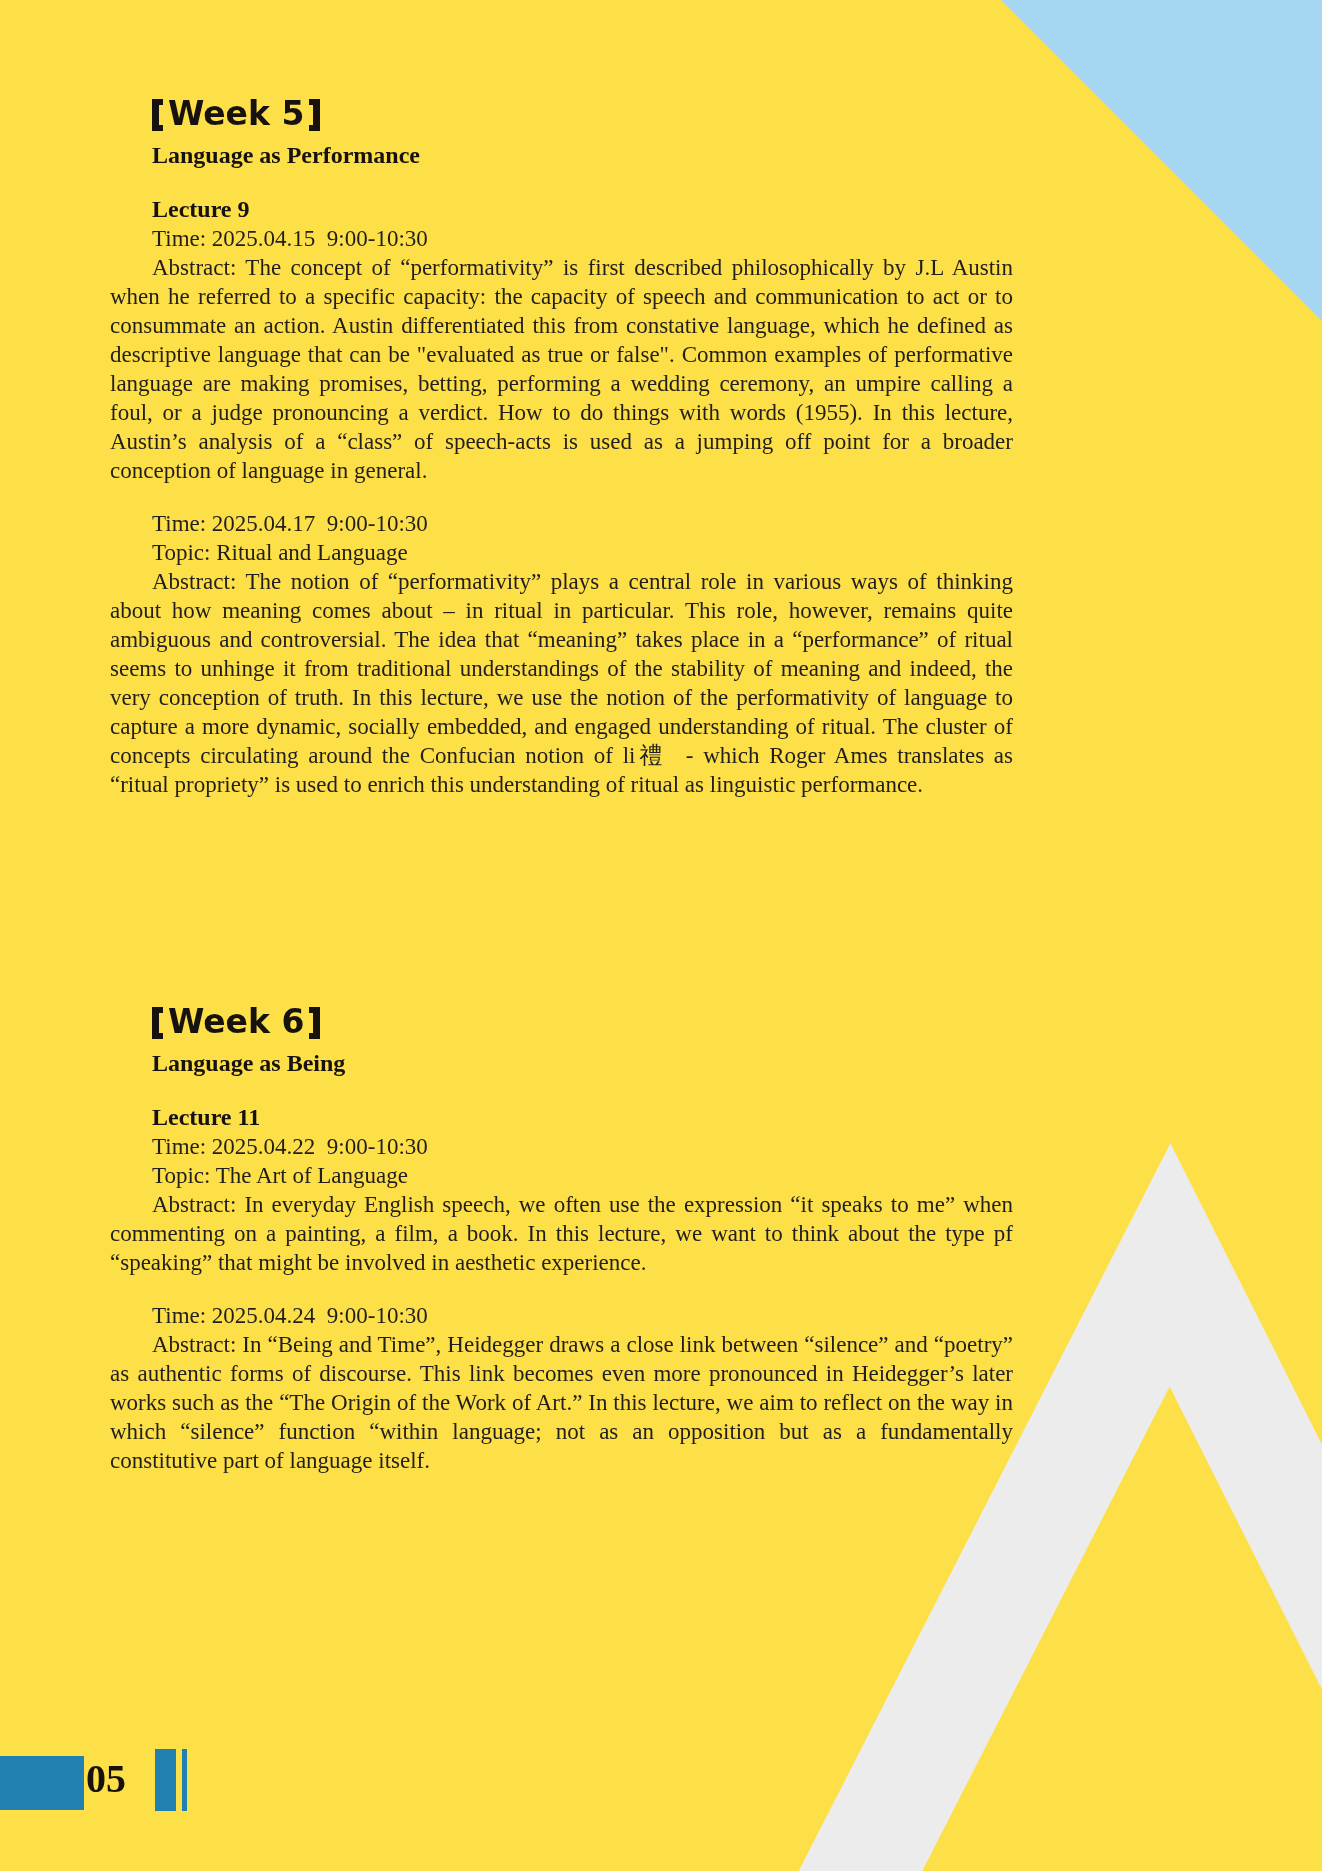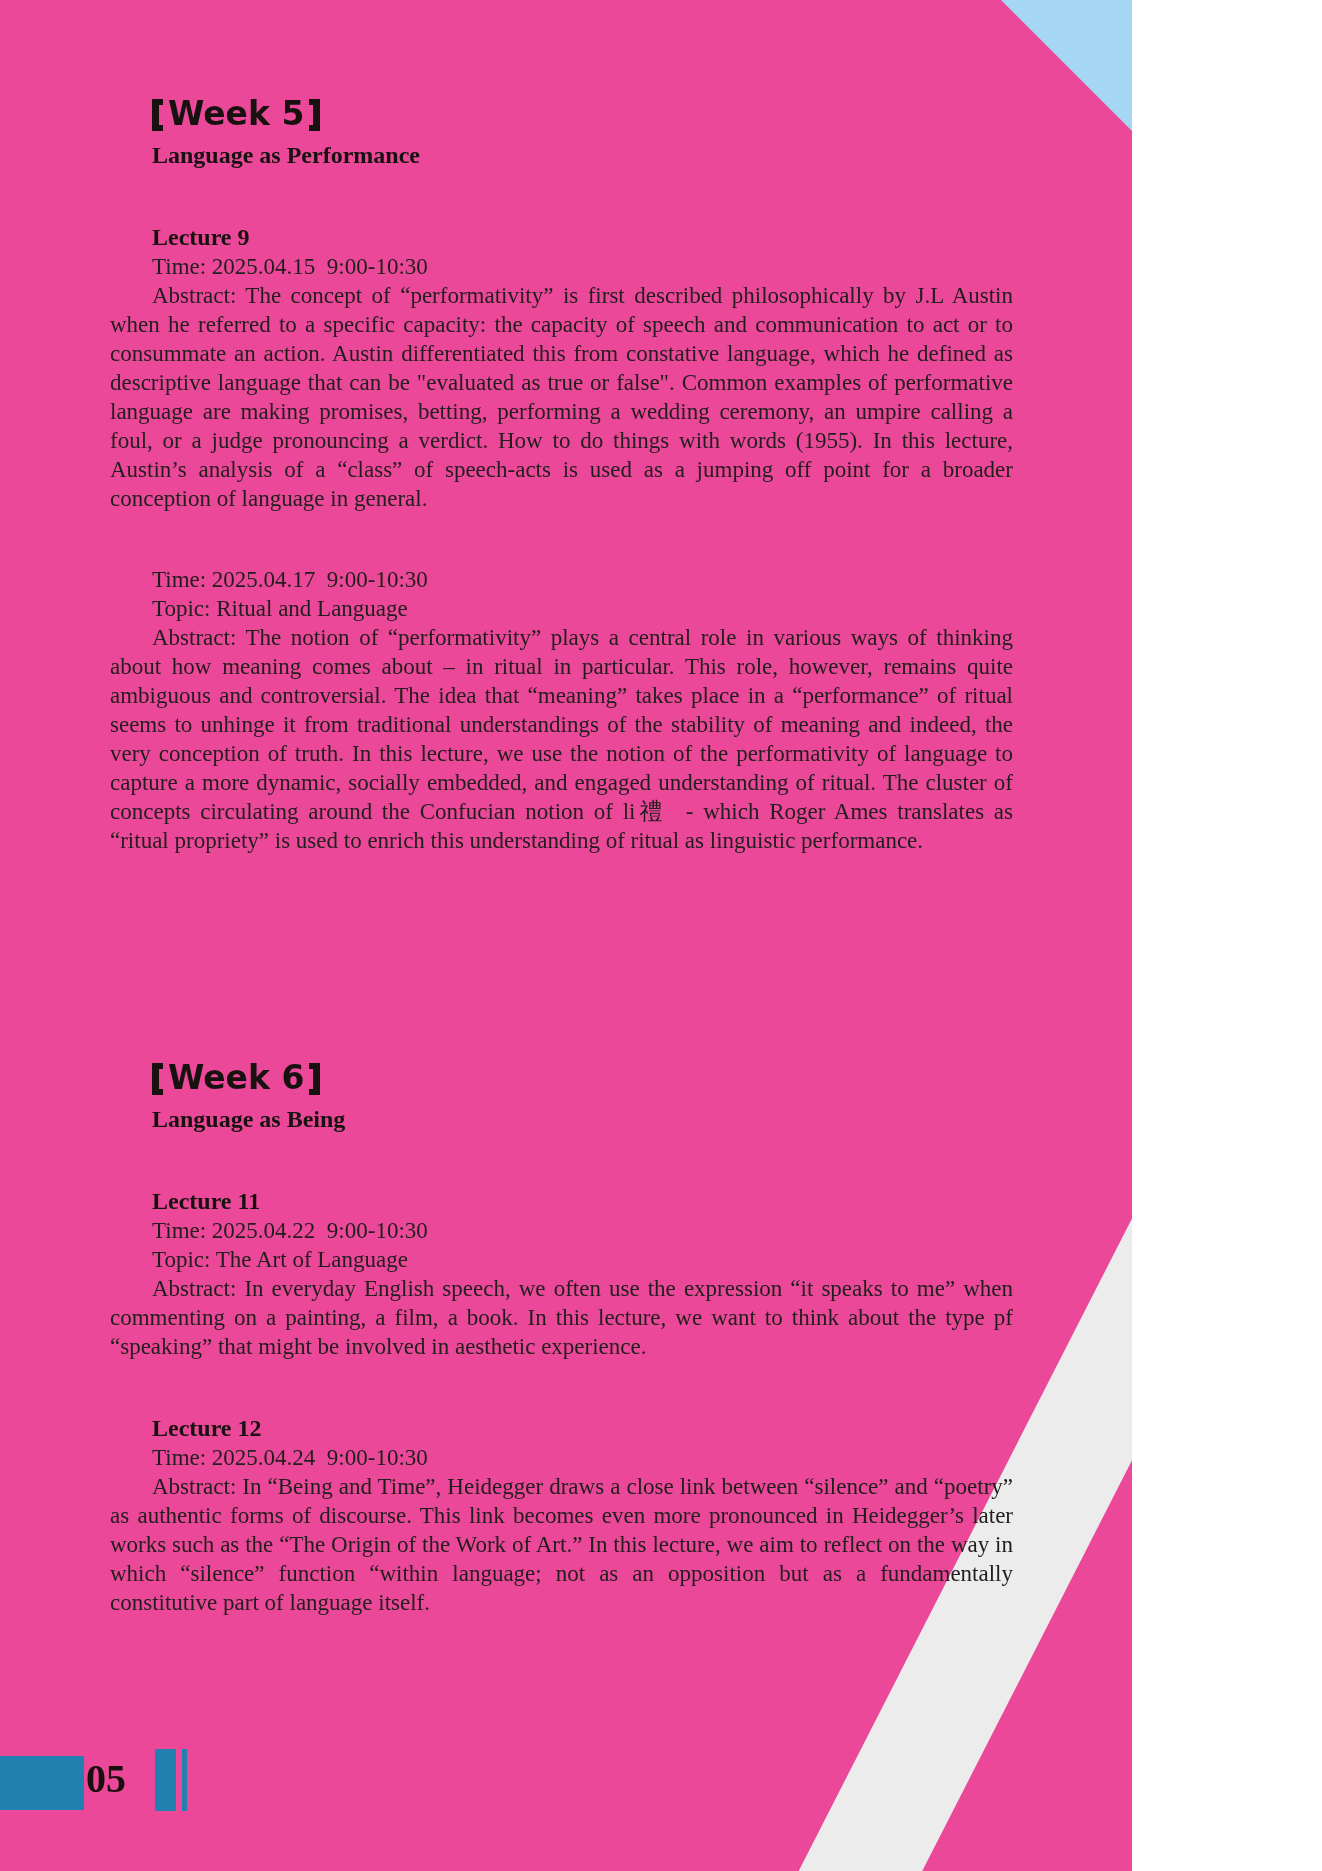--- a/index.html
+++ b/index.html
@@ -1,28 +1,28 @@
 <!DOCTYPE html>
 <html><head>
 <meta charset="utf-8">
 <style>
   html,body{margin:0;padding:0;background:#ffffff;}
-  .page{position:relative;width:1132px;height:1871px;background:#ec4899;overflow:hidden;
+  .page{position:relative;width:1322px;height:1871px;background:#fde047;overflow:hidden;
         font-family:"Liberation Serif",serif;color:#221e1d;}
   .corner-triangle{position:absolute;left:1001px;top:0;width:321px;height:321px;
         background:#a5d7f2;clip-path:polygon(0 0,100% 0,100% 100%);z-index:1;}
   .watermark{position:absolute;left:0;top:0;z-index:0;}
   .content{position:absolute;left:110px;top:95px;width:903px;z-index:2;}
   .week-title{font-family:"DejaVu Sans",sans-serif;font-weight:bold;font-size:33px;line-height:38px;
         color:#17120f;margin:0 0 0 42px;}
   .bracket{display:inline-block;width:11px;height:32px;vertical-align:-6px;box-sizing:border-box;}
   .bracket-left{border-left:7px solid #17120f;border-top:6px solid #17120f;border-bottom:6px solid #17120f;margin-right:5px;}
   .bracket-right{border-right:7px solid #17120f;border-top:6px solid #17120f;border-bottom:6px solid #17120f;margin-left:5px;}
   .week-sub{font-size:24px;font-weight:bold;line-height:30px;color:#17120f;margin:7px 0 0 42px;}
-  .lecture{margin-top:52px;}
+  .lecture{margin-top:24px;}
   .lec-head{font-size:24px;font-weight:bold;line-height:30px;color:#17120f;margin:0 0 0 42px;}
   .lec-line{font-size:23px;line-height:29px;margin:0 0 0 42px;color:#221e1d;}
   .lec-abs{font-size:23px;line-height:29px;margin:0;text-align:justify;text-indent:42px;color:#221e1d;}
   .week-section + .week-section{margin-top:204px;}
   .footer-band{position:absolute;left:0;top:1756px;width:84px;height:54px;background:#2180b0;z-index:3;}
   .page-num{position:absolute;left:86px;top:1747px;font-size:40px;line-height:64px;font-weight:bold;
         color:#18100c;font-family:"Liberation Serif",serif;z-index:3;}
   .bar-thick{position:absolute;left:155px;top:1749px;width:21px;height:62px;background:#2180b0;z-index:3;}
   .bar-thin{position:absolute;left:182px;top:1749px;width:5px;height:62px;background:#2180b0;z-index:3;}
 </style>
@@ -61,21 +61,20 @@
       <h3 class="week-sub">Language as Being</h3>
 
       <div class="lecture">
         <p class="lec-head">Lecture 11</p>
         <p class="lec-line">Time: 2025.04.22&nbsp; 9:00-10:30</p>
         <p class="lec-line">Topic: The Art of Language</p>
         <p class="lec-abs">Abstract: In everyday English speech, we often use the expression “it speaks to me” when commenting on a painting, a film, a book. In this lecture, we want to think about the type pf “speaking” that might be involved in aesthetic experience.</p>
       </div>
 
       <div class="lecture">
-        <p class="lec-head">Lecture 12</p>
         <p class="lec-line">Time: 2025.04.24&nbsp; 9:00-10:30</p>
         <p class="lec-abs">Abstract: In “Being and Time”, Heidegger draws a close link between “silence” and “poetry” as authentic forms of discourse. This link becomes even more pronounced in Heidegger’s later works such as the “The Origin of the Work of Art.” In this lecture, we aim to reflect on the way in which “silence” function “within language; not as an opposition but as a fundamentally constitutive part of language itself.</p>
       </div>
     </section>
 
   </div>
 
   <div class="footer-band"></div>
   <div class="page-num">05</div>
   <div class="bar-thick"></div>

